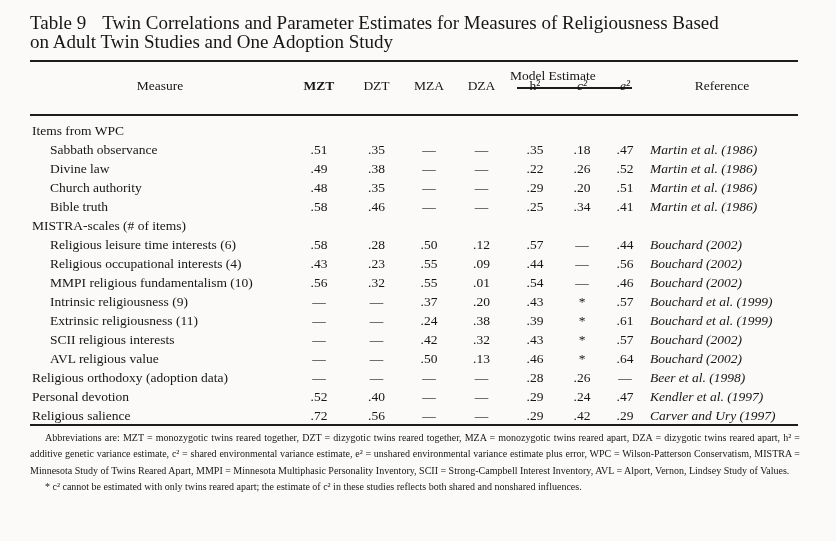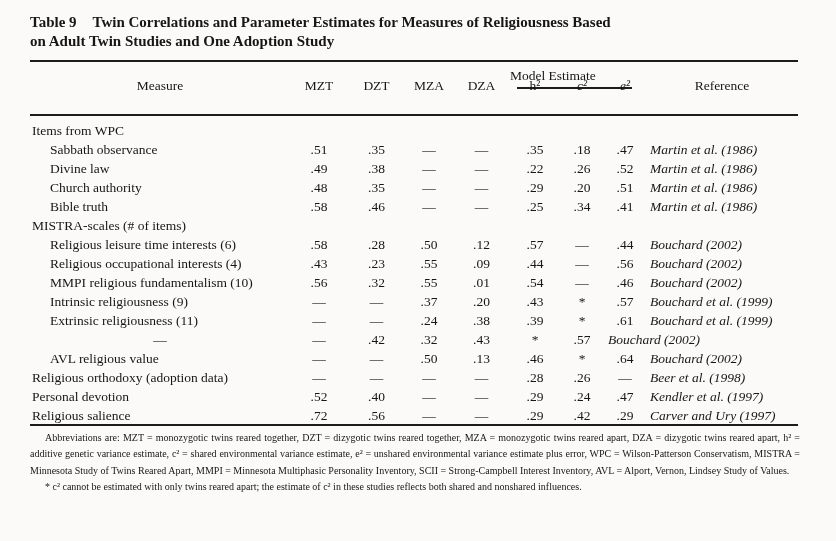--- a/index.html
+++ b/index.html
@@ -7,21 +7,21 @@
     width: 836px; height: 541px;
     background: #fbfaf8;
     font-family: "Liberation Serif", "DejaVu Serif", serif;
     color: #161616;
     overflow: hidden;
   }
   .sheet { position: relative; width: 836px; height: 541px; }
 
   .title {
     position: absolute; left: 30px; top: 13px; width: 745px;
-    font-weight: bold; font-size: 15px; line-height: 19px;
+    font-weight: normal; font-size: 19px; line-height: 19px;
   }
   .title .tlabel { margin-right: 16px; }
 
   .rule { position: absolute; left: 30px; width: 768px; background: #1c1c1c; }
   .rule-top { top: 60px; height: 2px; }
   .rule-mid { top: 114px; height: 2px; }
   .rule-bottom { top: 424px; height: 2px; }
 
   .spanner {
     position: absolute; left: 510px; top: 68px; width: 136px;
@@ -30,21 +30,21 @@
   .spanner-line {
     position: absolute; left: 517px; top: 87px; width: 115px; height: 1.5px;
     background: #1c1c1c;
   }
 
   .colhead {
     position: absolute; top: 78px; height: 17px;
     font-size: 13.5px; text-align: center;
   }
   .ch-measure { left: 30px;  width: 260px; }
-  .ch-mzt     { left: 290px; width: 58px; }
+  .ch-mzt     { left: 290px; width: 58px; font-weight: bold; }
   .ch-dzt     { left: 348px; width: 57px; }
   .ch-mza     { left: 405px; width: 48px; }
   .ch-dza     { left: 453px; width: 57px; }
   .ch-h2      { left: 510px; width: 50px; }
   .ch-c2      { left: 560px; width: 44px; font-style: italic; }
   .ch-e2      { left: 604px; width: 42px; font-style: italic; }
   .ch-ref     { left: 646px; width: 152px; }
 
   .tbody { position: absolute; left: 30px; top: 121px; width: 768px; }
   .trow {
@@ -192,20 +192,21 @@
         <div class="cell num">—</div>
         <div class="cell num">—</div>
         <div class="cell num">.24</div>
         <div class="cell num">.38</div>
         <div class="cell num">.39</div>
         <div class="cell num">*</div>
         <div class="cell num">.61</div>
         <div class="cell ref">Bouchard et al. (1999)</div>
       </div>
       <div class="trow">
+        <div class="cell measure indent">SCII religious interests</div>
         <div class="cell num">—</div>
         <div class="cell num">—</div>
         <div class="cell num">.42</div>
         <div class="cell num">.32</div>
         <div class="cell num">.43</div>
         <div class="cell num">*</div>
         <div class="cell num">.57</div>
         <div class="cell ref">Bouchard (2002)</div>
       </div>
       <div class="trow">

